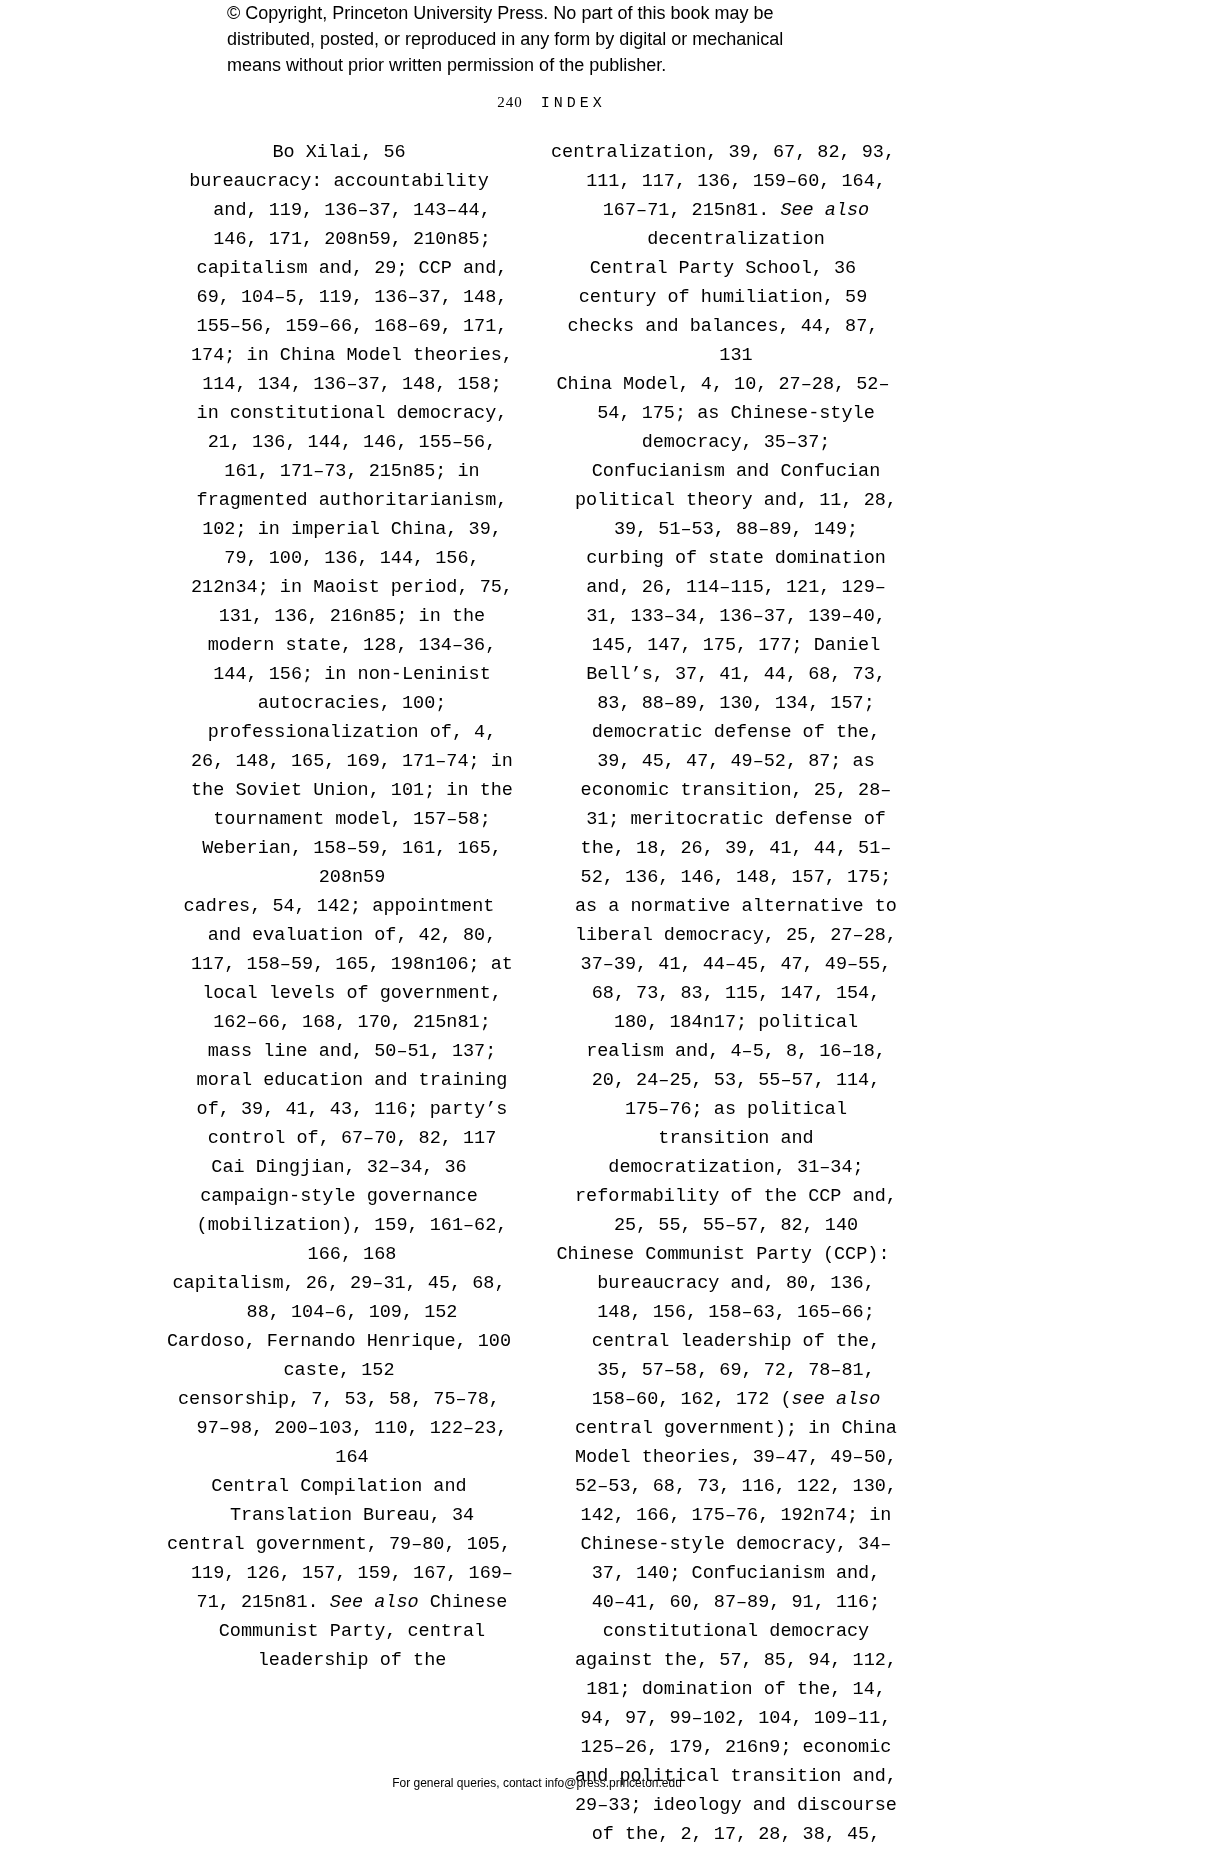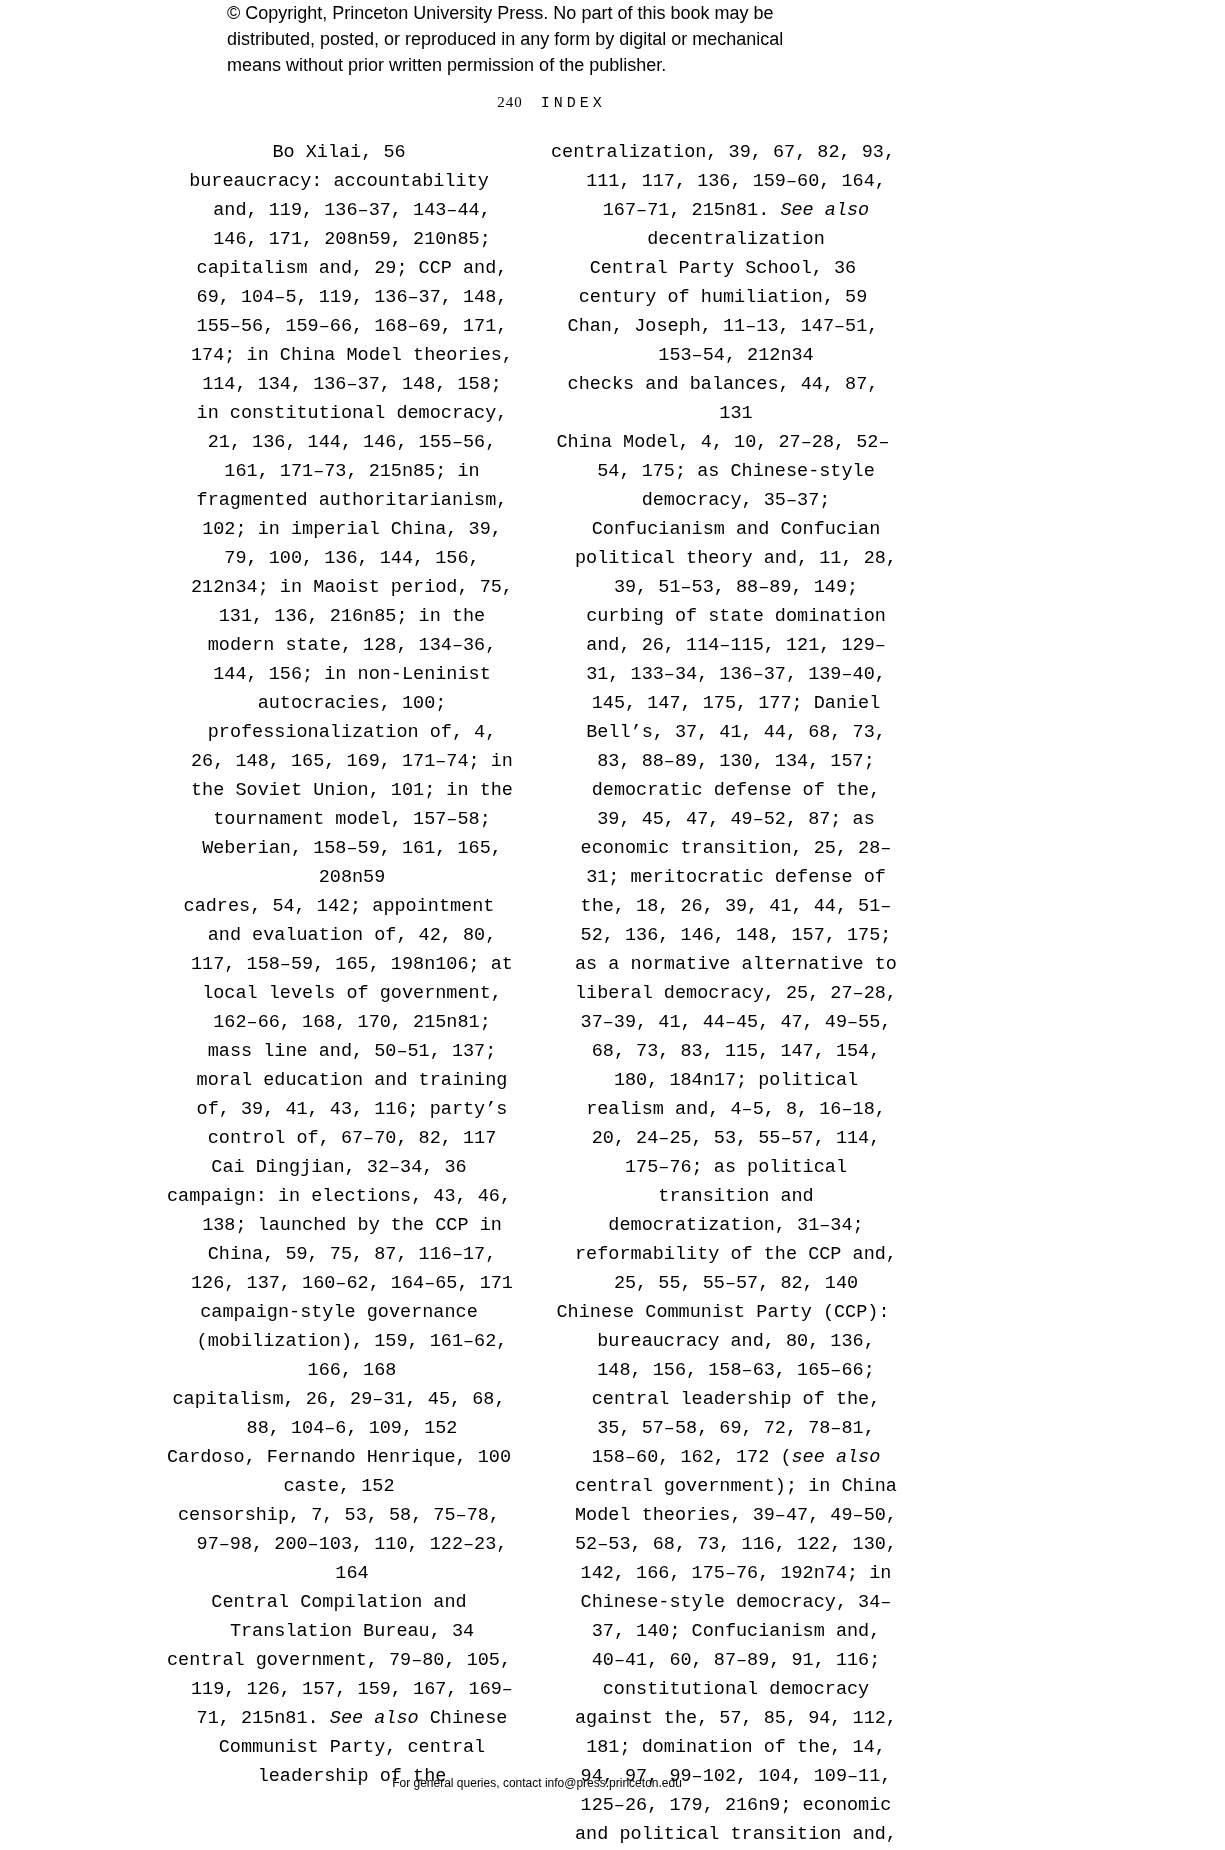--- a/index.html
+++ b/index.html
@@ -92,34 +92,32 @@
     <div class="running-head">
       <span class="pagenum">240</span><span class="head-title">INDEX</span>
     </div>
 
     <div class="columns">
       <div class="col" id="col-left">
           <div class="entry"><span>Bo Xilai, 56</span></div>
           <div class="entry"><span>bureaucracy: accountability and, 119, 136–37, 143–44, 146, 171, 208n59, 210n85; capitalism and, 29; CCP and, 69, 104–5, 119, 136–37, 148, 155–56, 159–66, 168–69, 171, 174; in China Model theories, 114, 134, 136–37, 148, 158; in constitutional democracy, 21, 136, 144, 146, 155–56, 161, 171–73, 215n85; in fragmented authoritarianism, 102; in imperial China, 39, 79, 100, 136, 144, 156, 212n34; in Maoist period, 75, 131, 136, 216n85; in the modern state, 128, 134–36, 144, 156; in non-Leninist autocracies, 100; professionalization of, 4, 26, 148, 165, 169, 171–74; in the Soviet Union, 101; in the tournament model, 157–58; Weberian, 158–59, 161, 165, 208n59</span></div>
           <div class="entry space-before"><span>cadres, 54, 142; appointment and evaluation of, 42, 80, 117, 158–59, 165, 198n106; at local levels of government, 162–66, 168, 170, 215n81; mass line and, 50–51, 137; moral education and training of, 39, 41, 43, 116; party’s control of, 67–70, 82, 117</span></div>
           <div class="entry"><span>Cai Dingjian, 32–34, 36</span></div>
-          <div class="entry"><span>campaign: in elections, 43, 46, 138; launched by the CCP in China, 59, 75, 87, 116–17, 126, 137, 160–62, 164–65, 171</span></div>
           <div class="entry"><span>campaign-style governance (mobilization), 159, 161–62, 166, 168</span></div>
           <div class="entry"><span>capitalism, 26, 29–31, 45, 68, 88, 104–6, 109, 152</span></div>
           <div class="entry"><span>Cardoso, Fernando Henrique, 100</span></div>
           <div class="entry"><span>caste, 152</span></div>
           <div class="entry"><span>censorship, 7, 53, 58, 75–78, 97–98, 200–103, 110, 122–23, 164</span></div>
           <div class="entry"><span>Central Compilation and Translation Bureau, 34</span></div>
           <div class="entry"><span>central government, 79–80, 105, 119, 126, 157, 159, 167, 169–71, 215n81. </span><span class="italic">See also</span><span> Chinese Communist Party, central leadership of the</span></div>
         </div>
       <div class="col" id="col-right">
           <div class="entry"><span>centralization, 39, 67, 82, 93, 111, 117, 136, 159–60, 164, 167–71, 215n81. </span><span class="italic">See also</span><span> decentralization</span></div>
           <div class="entry"><span>Central Party School, 36</span></div>
           <div class="entry"><span>century of humiliation, 59</span></div>
-          <div class="entry"><span>Chan, Joseph, 11–13, 147–51, 153–54, 212n34</span></div>
           <div class="entry"><span>checks and balances, 44, 87, 131</span></div>
           <div class="entry"><span>China Model, 4, 10, 27–28, 52–54, 175; as Chinese-style democracy, 35–37; Confucianism and Confucian political theory and, 11, 28, 39, 51–53, 88–89, 149; curbing of state domination and, 26, 114–115, 121, 129–31, 133–34, 136–37, 139–40, 145, 147, 175, 177; Daniel Bell’s, 37, 41, 44, 68, 73, 83, 88–89, 130, 134, 157; democratic defense of the, 39, 45, 47, 49–52, 87; as economic transition, 25, 28–31; meritocratic defense of the, 18, 26, 39, 41, 44, 51–52, 136, 146, 148, 157, 175; as a normative alternative to liberal democracy, 25, 27–28, 37–39, 41, 44–45, 47, 49–55, 68, 73, 83, 115, 147, 154, 180, 184n17; political realism and, 4–5, 8, 16–18, 20, 24–25, 53, 55–57, 114, 175–76; as political transition and democratization, 31–34; reformability of the CCP and, 25, 55, 55–57, 82, 140</span></div>
           <div class="entry"><span>Chinese Communist Party (CCP): bureaucracy and, 80, 136, 148, 156, 158–63, 165–66; central leadership of the, 35, 57–58, 69, 72, 78–81, 158–60, 162, 172 (</span><span class="italic">see also</span><span> central government); in China Model theories, 39–47, 49–50, 52–53, 68, 73, 116, 122, 130, 142, 166, 175–76, 192n74; in Chinese-style democracy, 34–37, 140; Confucianism and, 40–41, 60, 87–89, 91, 116; constitutional democracy against the, 57, 85, 94, 112, 181; domination of the, 14, 94, 97, 99–102, 104, 109–11, 125–26, 179, 216n9; economic and political transition and, 29–33; ideology and discourse of the, 2, 17, 28, 38, 45, 48, 53–54, 66, 84, 99, 116, 125, 127–28, 139, 142, 145, 195n30; legitimacy of, 12, 53, 55–56, 58–62, 70, 74,</span></div>
         </div>
     </div>
 
   </div>
 
   <div class="footer">For general queries, contact info@press.princeton.edu</div>
 

